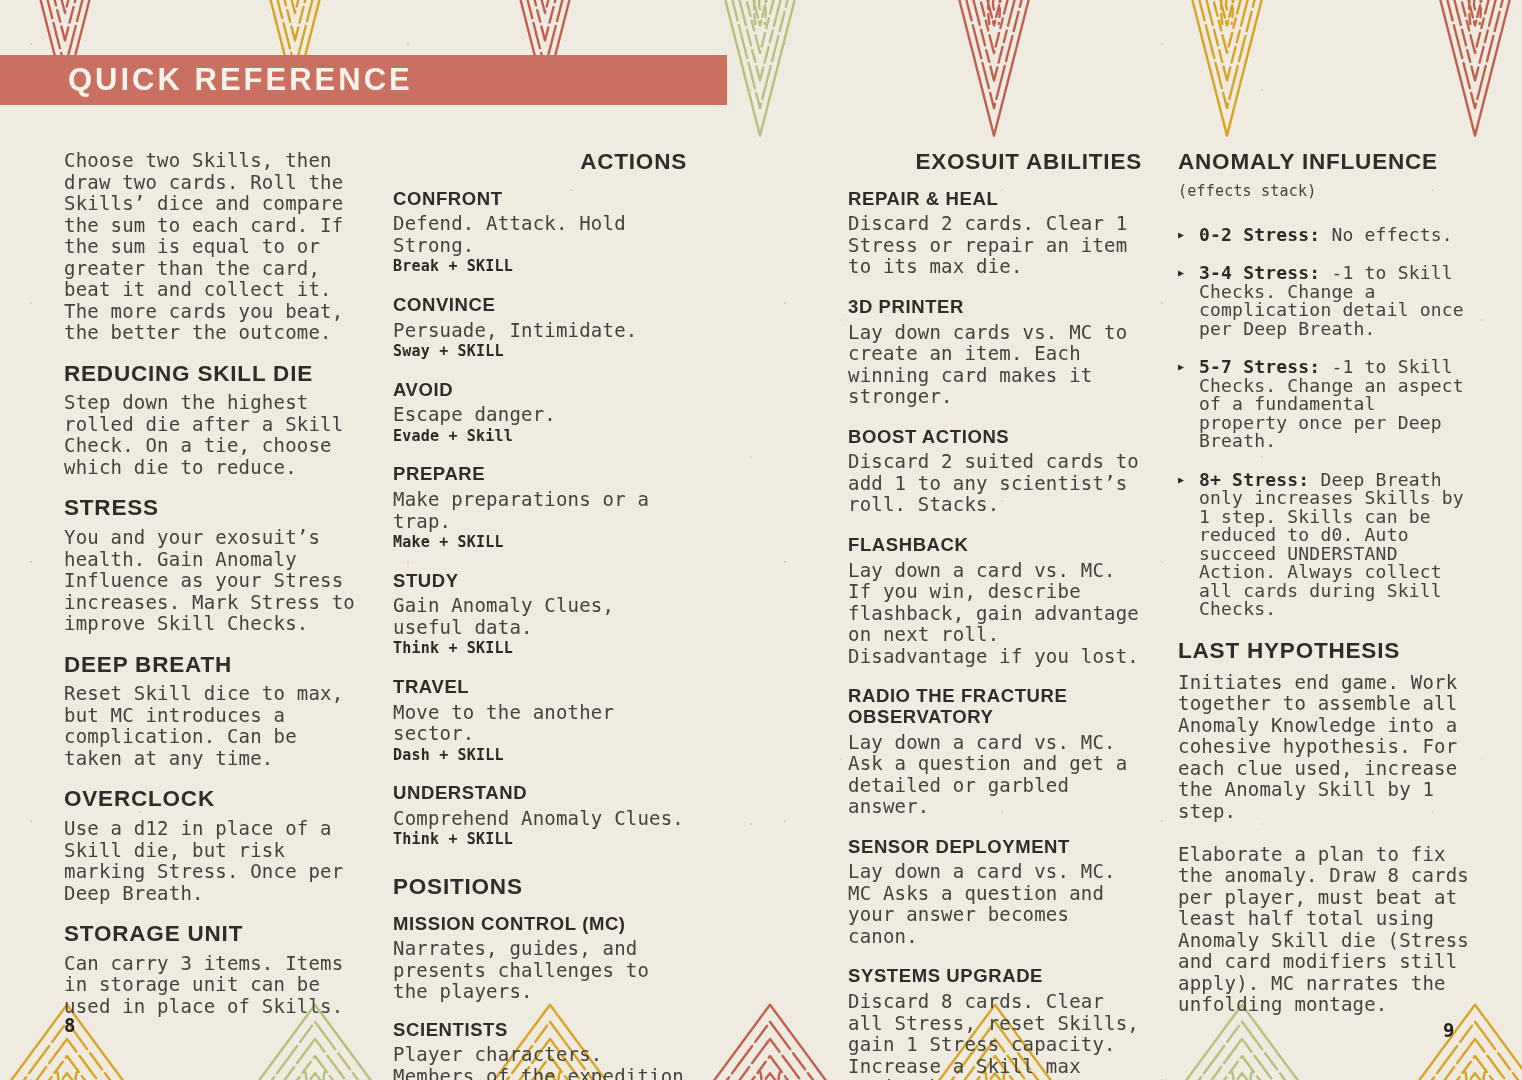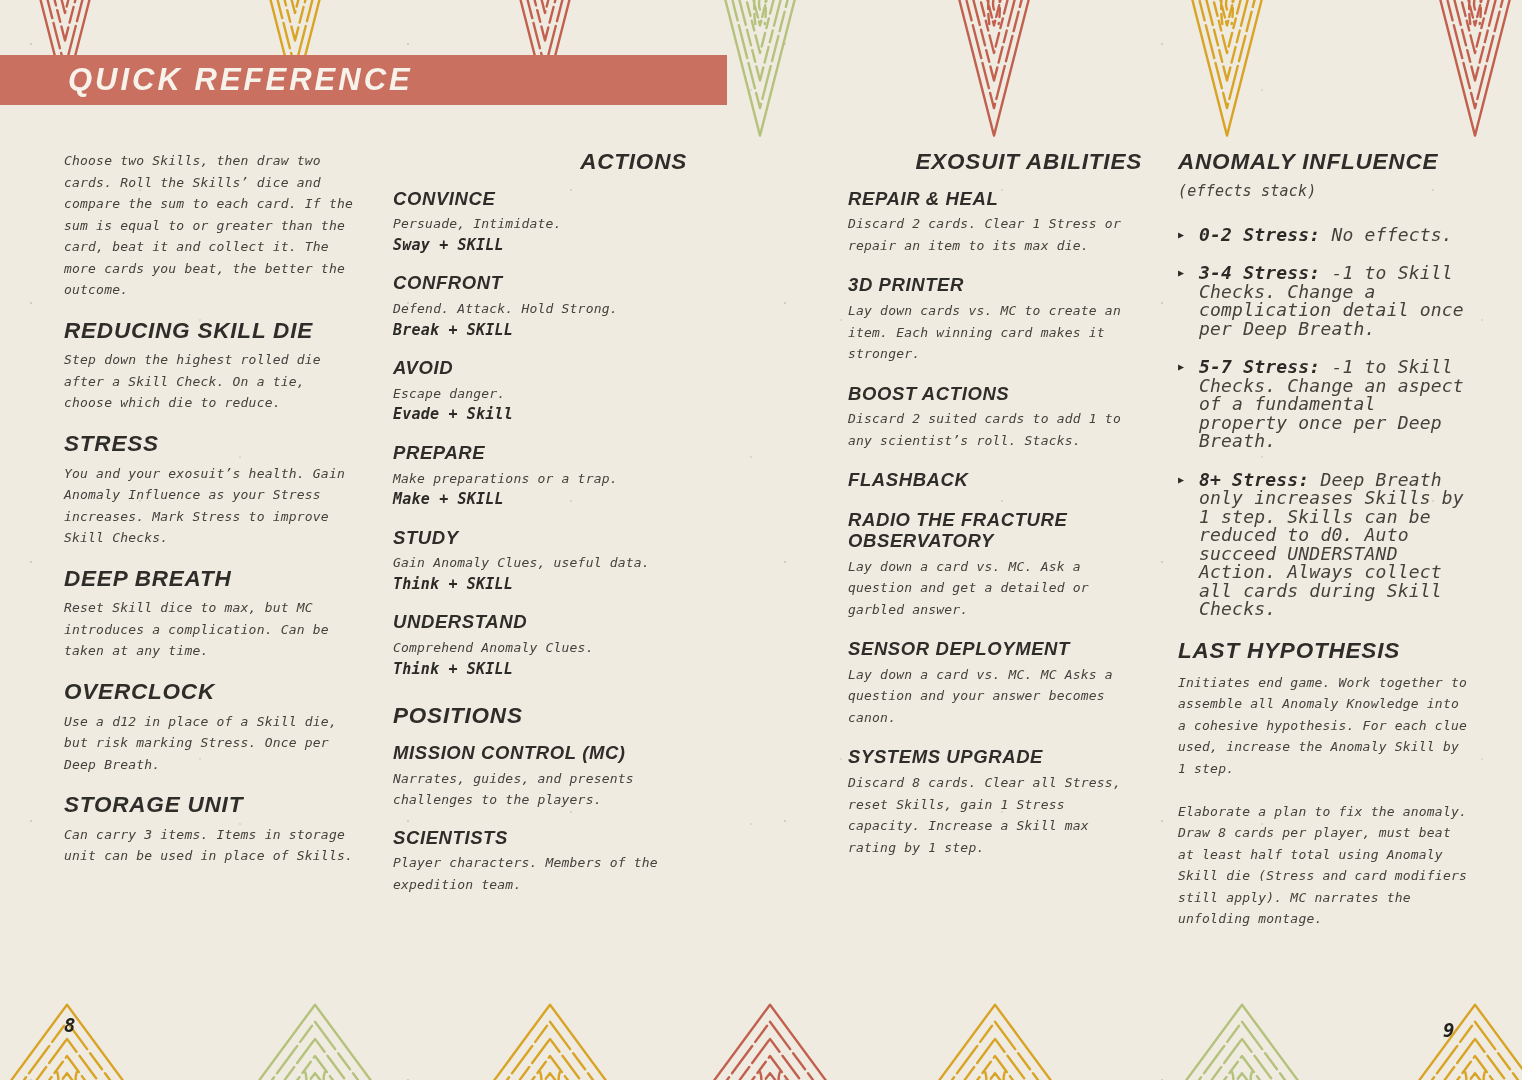--- a/index.html
+++ b/index.html
@@ -7,21 +7,20 @@
     position:relative;width:1522px;height:1080px;overflow:hidden;
     background-color:#f0ebe1;
     background-image:
       radial-gradient(circle 1.6px at 31px 44px, rgba(110,104,88,.22) 60%, transparent 61%),
       radial-gradient(circle 1.2px at 140px 190px, rgba(110,104,88,.18) 60%, transparent 61%),
       radial-gradient(circle 1.8px at 240px 90px, rgba(110,104,88,.15) 60%, transparent 61%),
       radial-gradient(circle 1.1px at 90px 260px, rgba(110,104,88,.20) 60%, transparent 61%),
       radial-gradient(circle 1.4px at 200px 320px, rgba(110,104,88,.14) 60%, transparent 61%);
     background-size: 377px 259px, 431px 311px, 511px 367px, 293px 401px, 641px 439px;
     font-family:"DejaVu Sans Mono", monospace;
-    font-style:italic;
   }
   .banner{
     position:absolute;left:0;top:55px;width:727px;height:50px;
     display:flex;align-items:center;padding-left:68px;box-sizing:border-box;z-index:3;
   }
   .banner h1{
     margin:0;font-family:"Liberation Sans",sans-serif;font-weight:700;
     font-size:31px;letter-spacing:3px;color:#f7f3ea;transform:scaleY(1.04);
     white-space:nowrap;
   }
@@ -31,21 +30,21 @@
   #col3{left:848px;width:294px;}
   #col4{left:1178px;width:292px;}
   h2.sec{
     font-family:"Liberation Sans",sans-serif;font-weight:700;font-size:22.5px;
     letter-spacing:.8px;color:#2e2d29;margin:0 0 6px 0;line-height:1.1;
   }
   h3.sub{
     font-family:"Liberation Sans",sans-serif;font-weight:700;font-size:18.5px;
     letter-spacing:.6px;color:#2e2d29;margin:0 0 4px 0;line-height:1.12;
   }
-  p.bodytext{font-size:13px;line-height:21.5px;letter-spacing:.2px;color:#43423c;margin:0;}
+  p.bodytext{font-size:19px;line-height:21.5px;letter-spacing:.2px;color:#43423c;margin:0;}
   p.formula{font-size:15px;line-height:21.5px;letter-spacing:.2px;color:#2b2a26;font-weight:700;margin:0;}
   .blk{margin-bottom:18px;}
   .act{margin-bottom:17px;}
   .ab{margin-bottom:19px;}
   h2.grouphead{margin:0 0 14px 0;text-align:right;}
   h2.positions{margin:24px 0 14px 0;}
   .subtitle{font-size:15px;line-height:21px;letter-spacing:.2px;color:#43423c;margin:0 0 24px 0;}
   .bullet{display:flex;margin-bottom:20px;}
   .tri{flex:0 0 21px;font-size:10px;line-height:18px;color:#2b2a26;}
   .btext{font-size:18px;line-height:18.5px;letter-spacing:.2px;color:#43423c;margin:0;}
@@ -89,45 +88,50 @@
     <div class="blk">
       <h2 class="sec">STORAGE UNIT</h2>
       <p class="bodytext">Can carry 3 items. Items in storage unit can be used in place of Skills.</p>
     </div>
   </div>
 
   <div class="col" id="col2">
     <h2 class="sec grouphead">ACTIONS</h2>
 
     <div class="act">
+      <h3 class="sub">CONFRONT</h3>
+      <p class="bodytext">Defend. Attack. Hold Strong.</p>
+      <p class="formula">Break + SKILL</p>
+    </div>
+    <div class="act">
       <h3 class="sub">CONVINCE</h3>
       <p class="bodytext">Persuade, Intimidate.</p>
       <p class="formula">Sway + SKILL</p>
     </div>
     <div class="act">
-      <h3 class="sub">CONFRONT</h3>
-      <p class="bodytext">Defend. Attack. Hold Strong.</p>
-      <p class="formula">Break + SKILL</p>
-    </div>
-    <div class="act">
       <h3 class="sub">AVOID</h3>
       <p class="bodytext">Escape danger.</p>
       <p class="formula">Evade + Skill</p>
     </div>
     <div class="act">
       <h3 class="sub">PREPARE</h3>
       <p class="bodytext">Make preparations or a trap.</p>
       <p class="formula">Make + SKILL</p>
     </div>
     <div class="act">
       <h3 class="sub">STUDY</h3>
       <p class="bodytext">Gain Anomaly Clues, useful data.</p>
       <p class="formula">Think + SKILL</p>
     </div>
     <div class="act">
+      <h3 class="sub">TRAVEL</h3>
+      <p class="bodytext">Move to the another sector.</p>
+      <p class="formula">Dash + SKILL</p>
+    </div>
+    <div class="act">
       <h3 class="sub">UNDERSTAND</h3>
       <p class="bodytext">Comprehend Anomaly Clues.</p>
       <p class="formula">Think + SKILL</p>
     </div>
 
     <h2 class="sec positions">POSITIONS</h2>
     <div class="act">
       <h3 class="sub">MISSION CONTROL (MC)</h3>
       <p class="bodytext">Narrates, guides, and presents challenges to the players.</p>
     </div>
@@ -147,20 +151,21 @@
     <div class="ab">
       <h3 class="sub">3D PRINTER</h3>
       <p class="bodytext">Lay down cards vs. MC to create an item. Each winning card makes it stronger.</p>
     </div>
     <div class="ab">
       <h3 class="sub">BOOST ACTIONS</h3>
       <p class="bodytext">Discard 2 suited cards to add 1 to any scientist’s roll. Stacks.</p>
     </div>
     <div class="ab">
       <h3 class="sub">FLASHBACK</h3>
+      <p class="bodytext">Lay down a card vs. MC. If you win, describe flashback, gain advantage on next roll. Disadvantage if you lost.</p>
     </div>
     <div class="ab">
       <h3 class="sub">RADIO THE FRACTURE OBSERVATORY</h3>
       <p class="bodytext">Lay down a card vs. MC. Ask a question and get a detailed or garbled answer.</p>
     </div>
     <div class="ab">
       <h3 class="sub">SENSOR DEPLOYMENT</h3>
       <p class="bodytext">Lay down a card vs. MC. MC Asks a question and your answer becomes canon.</p>
     </div>
     <div class="ab">

